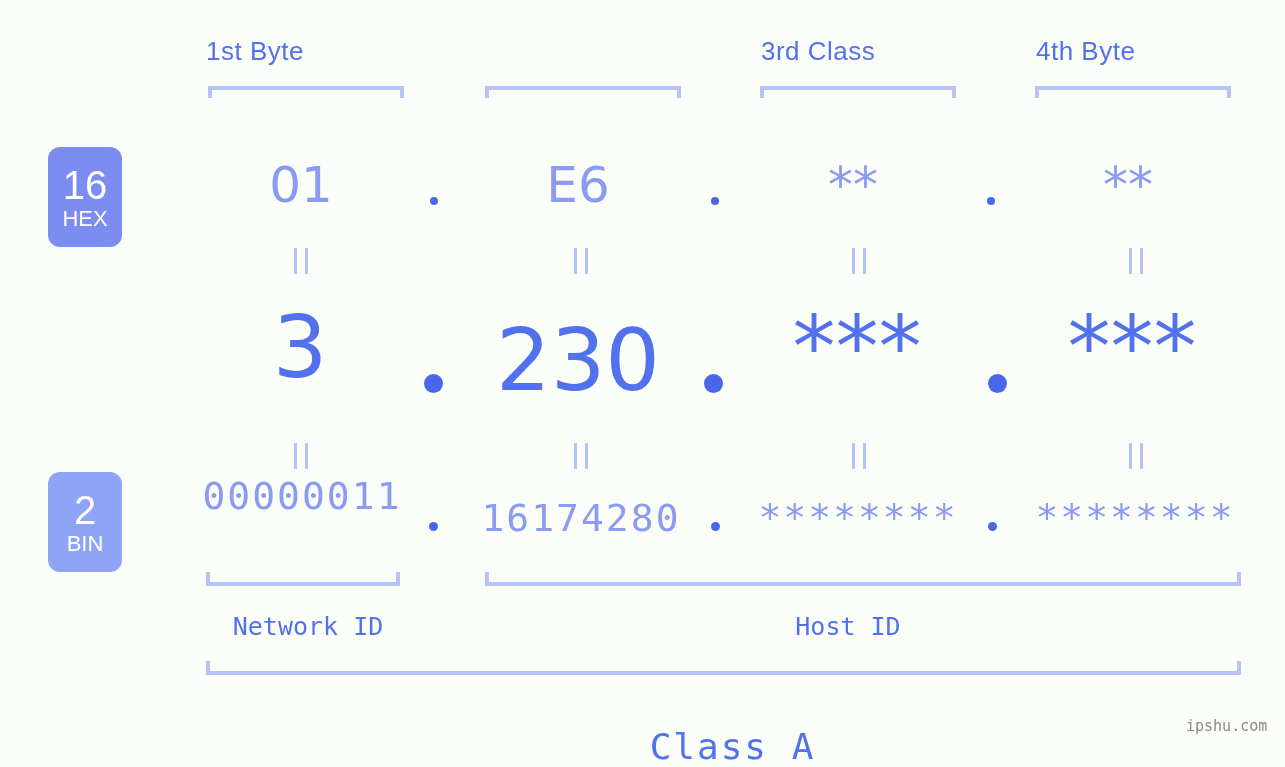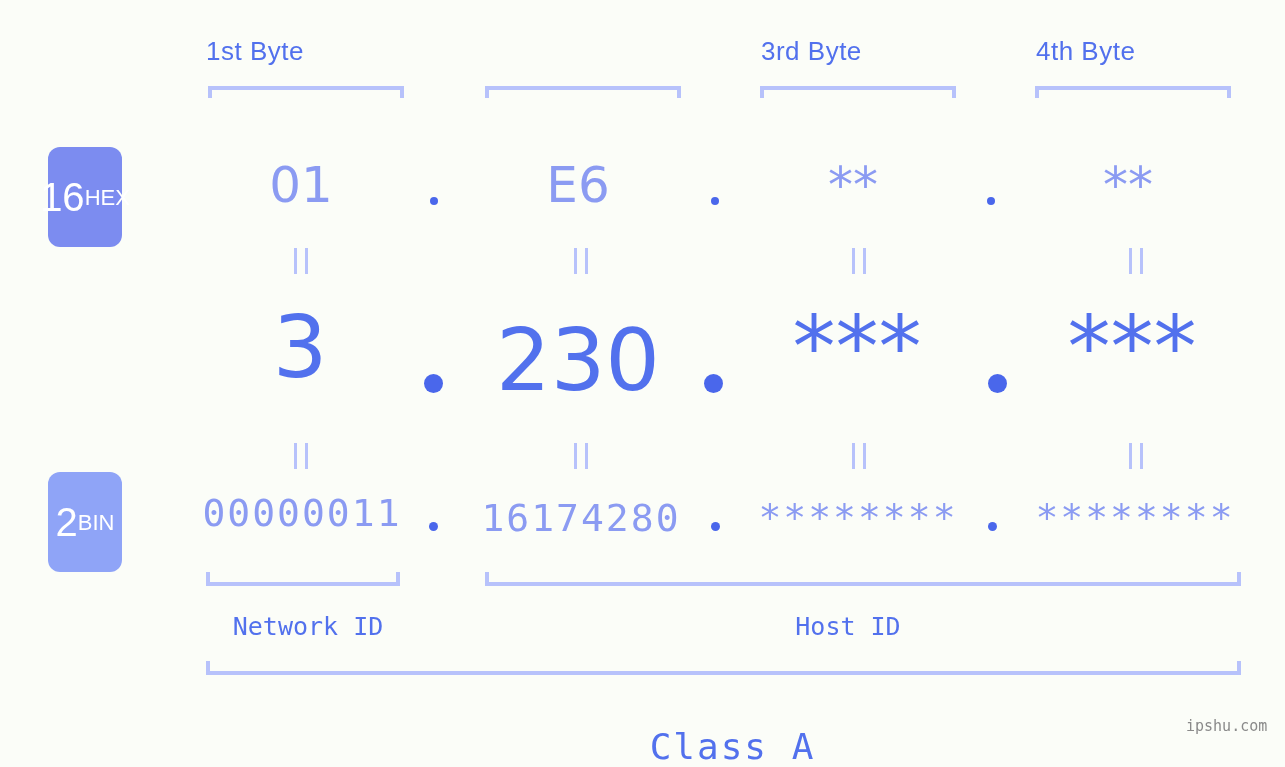--- a/index.html
+++ b/index.html
@@ -52,20 +52,21 @@
 
   
   .badge {
     position: absolute;
     width: 74px;
     height: 100px;
     border-radius: 12px;
     background: #7C8CF0;
     color: #FFFFFF;
     display: flex;
+    flex-direction: column;
     align-items: center;
     justify-content: center;
     font-family: "Liberation Sans", sans-serif;
   }
   .badge.hex  { background: #7C8CF0; }
   .badge.dec  { background: #8093F2; }
   .badge.bin  { background: #8FA4F7; }
   .badge-num {
     font-size: 40px;
     line-height: 42px;
@@ -160,21 +161,21 @@
     line-height: 18px;
     white-space: nowrap;
   }
 </style>
 </head>
 <body>
 
 <div class="stage">
 
   <div class="byte-label" style="left:206px; top:36px; width:200px;">1st Byte</div>
-  <div class="byte-label" style="left:761px; top:36px; width:200px;">3rd Byte</div>
+  <div class="byte-label" style="left:761px; top:36px; width:200px;">3rd Class</div>
   <div class="byte-label" style="left:1036px; top:36px; width:200px;">4th Byte</div>
 
   <div class="bracket-top" style="left:208px; top:86px; width:196px;"></div>
   <div class="bracket-top" style="left:485px; top:86px; width:196px;"></div>
   <div class="bracket-top" style="left:760px; top:86px; width:196px;"></div>
   <div class="bracket-top" style="left:1035px; top:86px; width:196px;"></div>
 
   <div class="badge hex" style="left:48px; top:147px;">
     <span class="badge-num">16</span>
     <span class="badge-name">HEX</span>
@@ -240,21 +241,21 @@
       <i></i>
       <i></i>
     </div>
 
   <div class="badge bin" style="left:48px; top:472px;">
     <span class="badge-num">2</span>
     <span class="badge-name">BIN</span>
   </div>
 
   <div class="row-bin">
-    <div class="val" style="left:185px; top:492px; width:234px;">00000011</div>
+    <div class="val" style="left:185px; top:475px; width:234px;">00000011</div>
     <div class="dot mid" style="left:429px; top:522px;"></div>
 
     <div class="val" style="left:464px; top:497px; width:234px;">16174280</div>
     <div class="dot mid" style="left:711px; top:522px;"></div>
 
     <div class="val" style="left:741px; top:497px; width:234px;">********</div>
     <div class="dot mid" style="left:988px; top:522px;"></div>
 
     <div class="val" style="left:1018px; top:497px; width:234px;">********</div>
   </div>

